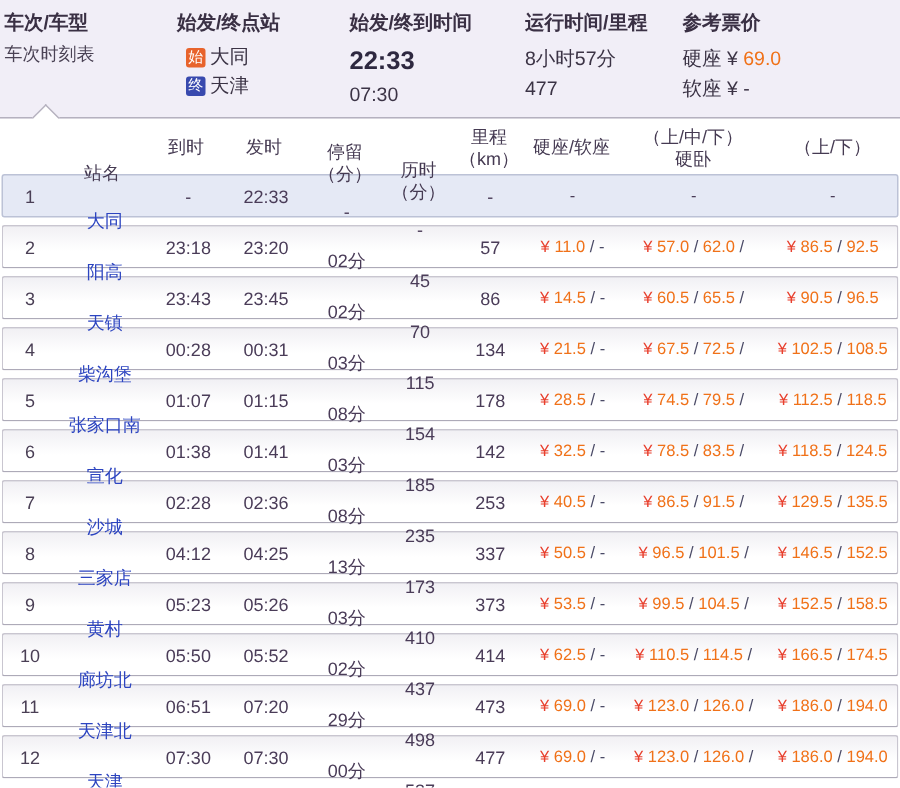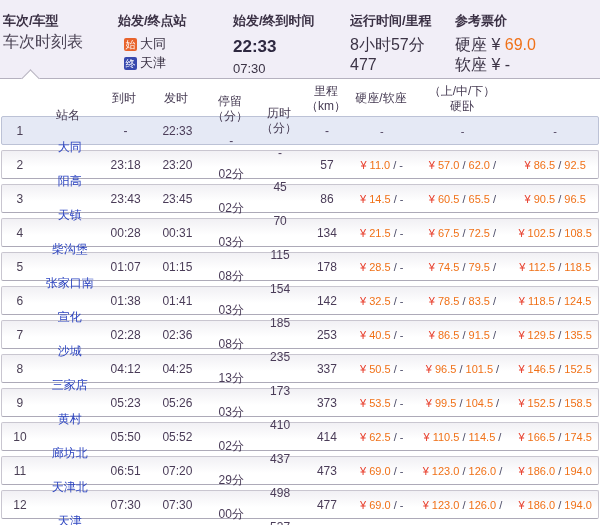--- a/index.html
+++ b/index.html
@@ -9,33 +9,33 @@
 
   
   .panel{height:78px;background:#f1eef7;border-bottom:1px solid #b5b1bf;position:relative;}
   .prow{display:flex;}
   .pcol{box-sizing:border-box;}
   .c1{width:118px;padding-left:3px;}
   .c2{width:115px;}
   .c3{width:117px;}
   .c4{width:105px;}
   .c5{flex:1;}
-  .labels{padding-top:12px;height:22px;}
+  .labels{padding-top:6px;height:22px;}
   .labels .pcol{font-size:13px;font-weight:bold;color:#3a3044;}
   .values{height:50px;}
   .train-no{font-size:19px;font-weight:bold;color:var(--station_blue,#2c44c0);line-height:23px;letter-spacing:0.5px;}
-  .tab-label{font-size:16px;color:#4a4254;line-height:16px;cursor:pointer;}
+  .tab-label{font-size:12px;color:#4a4254;line-height:16px;cursor:pointer;}
   .od-line{font-size:13px;color:#3b3345;line-height:18px;margin-top:1px;display:flex;align-items:center;padding-left:6px;}
   .badge{display:inline-block;width:13px;height:13px;line-height:13px;font-size:10px;color:#fff;
          text-align:center;border-radius:2px;margin-right:3px;flex:0 0 13px;}
   .badge-start{background:var(--badge_start,#e8632c);}
   .badge-end{background:var(--badge_end,#3849ae);}
   .dep-time{font-size:17px;font-weight:bold;color:#2e2840;line-height:22px;margin-top:2px;}
   .arr-time{font-size:13px;color:#3b3345;line-height:18px;margin-top:2px;}
-  .c4 div,.c5 div{font-size:16px;color:#3b3345;line-height:19px;margin-top:1px;}
+  .c4 div,.c5 div{font-size:13px;color:#3b3345;line-height:19px;margin-top:1px;}
   .orange{color:var(--accent_orange,#f07118);}
   .pointer{position:absolute;left:24px;bottom:-7px;width:12px;height:12px;background:#fff;
            transform:rotate(45deg);border-left:1px solid #b5b1bf;border-top:1px solid #b5b1bf;z-index:2;}
 
   
   .ttable{padding-top:2px;}
   .thead{display:flex;height:35px;align-items:center;}
   .thead .cell{font-size:12px;color:#453a52;text-align:center;line-height:15px;}
   .trow{display:flex;align-items:center;height:27px;margin:0 1px 5px 1px;
         border:1px solid #c9c6d0;border-bottom-color:#adaab8;border-radius:2px;
@@ -122,20 +122,21 @@
           <div>（km）</div>
         </div>
         <div class="cell w7">
           <div>硬座/软座</div>
         </div>
         <div class="cell w8">
           <div>（上/中/下）</div>
           <div>硬卧</div>
         </div>
         <div class="cell w9">
+          <div>（上/下）</div>
         </div>
       </div>
     <div id="tbody">
         <div class="trow first">
           <div class="cell w0 num">1</div>
           <div class="cell w1 station">大同</div>
           <div class="cell w2 plain">-</div>
           <div class="cell w3 plain">22:33</div>
           <div class="cell w4 plain">-</div>
           <div class="cell w5 plain">-</div>

